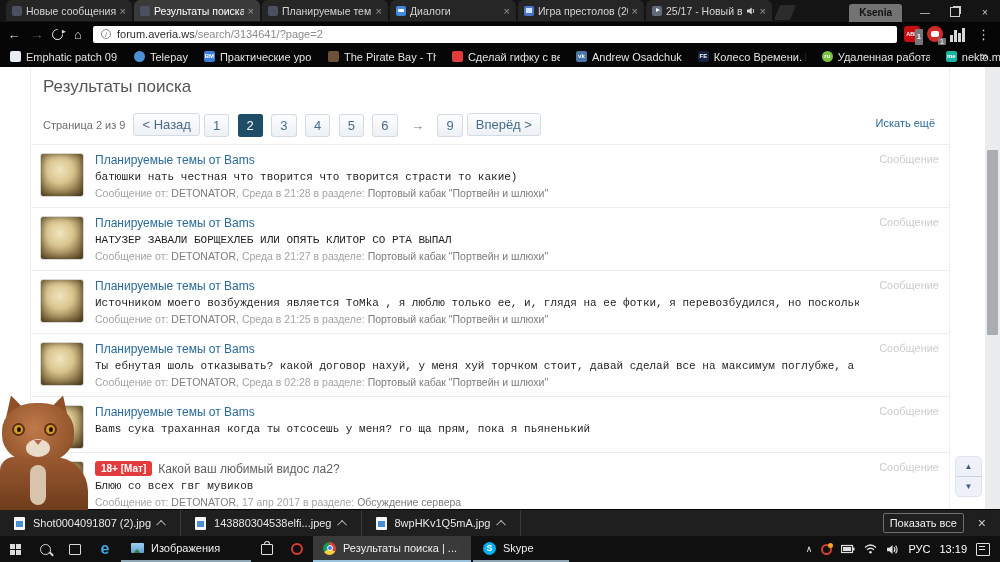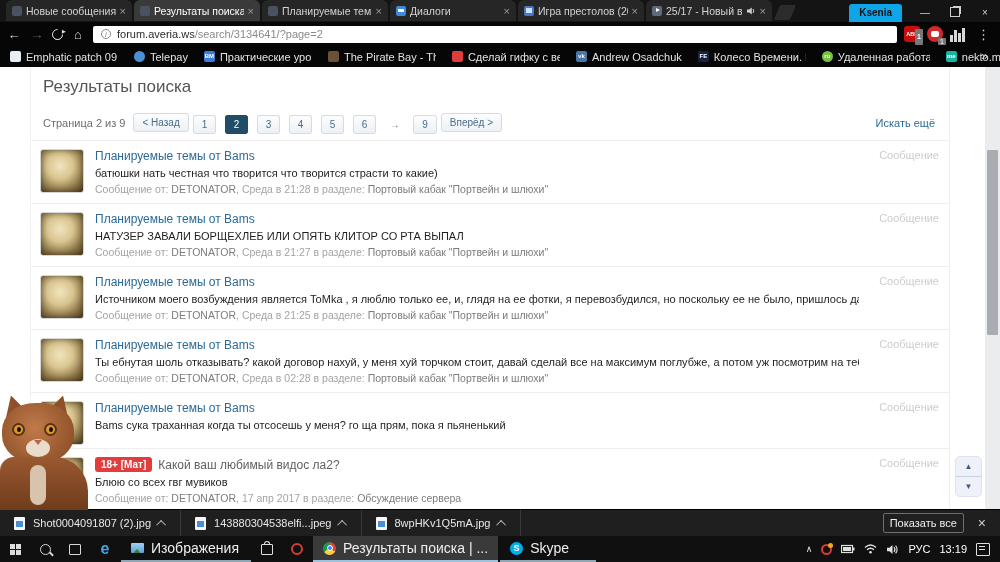--- a/index.html
+++ b/index.html
@@ -18,21 +18,21 @@
   .favicon[data-icon="tv"]{background:#4a76c9;border-radius:2px;}
   .favicon[data-icon="tv"]::after{content:"";position:absolute;left:2px;top:2px;width:6px;height:5px;background:#cfe2ff;}
   .favicon[data-icon="play"]{background:#5f6b7a;border-radius:2px;}
   .favicon[data-icon="play"]::after{content:"";position:absolute;left:3.5px;top:2.5px;border-left:4px solid #fff;border-top:2.5px solid transparent;border-bottom:2.5px solid transparent;}
   .tab-title{flex:1;font-size:10.5px;color:#d4d4d4;white-space:nowrap;overflow:hidden;}
   .tab.active .tab-title{color:#fff;}
   .tab-close{font-size:11px;color:#9a9a9a;line-height:10px;flex:none;}
   .tab-audio{flex:none;width:10px;height:10px;}
   .newtab{width:16px;height:15px;background:#2c2c2c;margin:0 0 2px 3px;transform:skewX(-22deg);border-radius:2px;}
   .ts-spacer{flex:1;}
-  .profile-chip{background:#0ea5e9;color:#111;font-size:10px;font-weight:bold;padding:2px 10px;border-radius:3px 3px 0 0;margin-right:8px;height:14px;line-height:14px;}
+  .profile-chip{background:#737373;color:#111;font-size:10px;font-weight:bold;padding:2px 10px;border-radius:3px 3px 0 0;margin-right:8px;height:14px;line-height:14px;}
   .win-btn{width:30px;height:20px;color:#cfcfcf;font-size:10px;display:flex;align-items:center;justify-content:center;}
   .restore-box{width:8px;height:8px;border:1px solid #cfcfcf;box-shadow:2px -2px 0 -1px #cfcfcf;}
 
   
   .toolbar{position:absolute;top:22px;left:0;right:0;height:24px;background:#060606;display:flex;align-items:center;padding:0 6px;gap:7px;box-sizing:border-box;}
   .nav-ic{color:#dcdcdc;font-size:13px;line-height:13px;width:16px;text-align:center;}
   .nav-ic.disabled{color:#5d5d5d;}
   .reload-ic{width:9px;height:9px;border:1.5px solid #dcdcdc;border-radius:50%;border-top-color:transparent;position:relative;transform:rotate(45deg);}
   .reload-ic::after{content:"";position:absolute;top:-4px;left:5px;border-left:4px solid #dcdcdc;border-top:2px solid transparent;border-bottom:2px solid transparent;transform:rotate(-45deg);}
   .omnibox{flex:1;background:#fff;border-radius:2px;height:17px;display:flex;align-items:center;padding:0 8px;gap:6px;font-size:11px;}
@@ -68,32 +68,32 @@
   .bm-ic[data-icon="me"]::after{content:"me";}
   .bm-label{font-size:11px;color:#e2e2e2;white-space:nowrap;overflow:hidden;}
   .bm-overflow{margin-left:auto;color:#cfcfcf;font-size:12px;}
 
   
   .content{position:absolute;top:67px;left:0;right:0;bottom:52px;background:#fff;overflow:hidden;}
   .page-inner{margin:0 50px 0 30px;border-left:1px solid #eef0f2;border-right:1px solid #eef0f2;min-height:100%;box-sizing:border-box;padding:0 0 0 0;}
   .page-title{font-size:17px;color:#565656;font-weight:normal;margin:0;padding:10px 12px 8px;}
   .pag-row{display:flex;align-items:center;padding:2px 12px 8px;position:relative;margin-top:6px;}
   .pag-label{font-size:11px;color:#6d6d6d;margin-right:8px;}
-  .pag-btn{font-size:10px;color:#4a6b8a;background:linear-gradient(#fcfdfe,#edf1f5);border:1px solid #d3dbe3;border-radius:3px;padding:3px 8px;margin-right:4px;}
+  .pag-btn{font-size:13px;color:#4a6b8a;background:linear-gradient(#fcfdfe,#edf1f5);border:1px solid #d3dbe3;border-radius:3px;padding:3px 8px;margin-right:4px;}
   .pag-btn.active{background:#1f4d68;border-color:#1f4d68;color:#fff;}
   .pag-btn.gap{background:transparent;border-color:transparent;color:#7a7a7a;padding:3px 4px;}
   .search-more{position:absolute;right:14px;top:6px;font-size:11px;color:#2b6a99;}
   .results{border-top:1px solid #ededed;}
   .result{position:relative;min-height:56px;box-sizing:border-box;padding:8px 90px 8px 64px;border-bottom:1px solid #ededed;}
   .avatar{position:absolute;left:9px;top:8px;width:42px;height:42px;border:1px solid #d6d6d6;border-radius:3px;background:radial-gradient(circle at 45% 38%,#f1e5bf 0%,#d8c48e 38%,#8a7447 72%,#40331e 105%);box-shadow:inset 0 0 6px rgba(40,30,10,.55);}
   .r-line1{display:flex;align-items:center;gap:6px;}
   .r-title{font-size:12px;color:#2b6a99;text-decoration:none;white-space:nowrap;}
   .result.has-badge .r-title{color:#5f5f5f;}
   .badge{background:#e23c3c;color:#fff;font-size:10px;font-weight:bold;padding:2px 6px;border-radius:3px;flex:none;}
-  .r-snippet{font-size:11px;color:#1e1e1e;margin-top:4px;white-space:nowrap;overflow:hidden;}
+  .r-snippet{font-size:11px;color:#1e1e1e;margin-top:4px;white-space:nowrap;overflow:hidden;font-family:Liberation Mono, monospace;}
   .r-meta{font-size:10.5px;color:#a4a4a4;margin-top:4px;white-space:nowrap;}
   .r-meta .m-strong{color:#7c7c7c;text-decoration:none;}
   .msg-label{position:absolute;right:10px;top:8px;font-size:11px;color:#ccc;}
 
   
   .cat{position:absolute;left:0;top:326px;width:88px;height:117px;z-index:6;overflow:hidden;}
   .cat-ear-l,.cat-ear-r{position:absolute;top:2px;width:0;height:0;border-left:12px solid transparent;border-right:12px solid transparent;border-bottom:22px solid #8f4f28;}
   .cat-ear-l{left:2px;transform:rotate(-16deg);}
   .cat-ear-r{left:48px;transform:rotate(16deg);}
   .cat-head{position:absolute;left:2px;top:10px;width:72px;height:60px;background:radial-gradient(circle at 45% 42%,#c07a4a,#94562c 72%,#7c431f);border-radius:46%;}
@@ -127,21 +127,21 @@
   .taskbar{position:absolute;left:0;right:0;bottom:0;height:26px;background:#101010;display:flex;align-items:stretch;}
   .tb-ic{width:30px;display:flex;align-items:center;justify-content:center;flex:none;}
   .start-grid{display:grid;grid-template-columns:5px 5px;grid-template-rows:5px 5px;gap:1px;}
   .start-grid i{background:#dcdcdc;}
   .search-ic{width:9px;height:9px;border:1.5px solid #d8d8d8;border-radius:50%;position:relative;}
   .search-ic::after{content:"";position:absolute;left:8px;top:8px;width:5px;height:1.5px;background:#d8d8d8;transform:rotate(45deg);}
   .taskview-ic{width:10px;height:9px;border:1.5px solid #d8d8d8;border-radius:1px;}
   .edge-ic{color:#3fa9e0;font-size:16px;font-weight:bold;line-height:16px;}
   .tb-btn{display:flex;align-items:center;gap:7px;padding:0 10px;border-bottom:2px solid #8fa6b5;margin:0 1px;box-sizing:border-box;}
   .tb-btn.active{background:#3a3a3a;border-bottom-color:#9cc3de;}
-  .tb-label{font-size:14px;color:#eee;white-space:nowrap;text-align:center;}
+  .tb-label{font-size:11px;color:#eee;white-space:nowrap;text-align:center;}
   .pic-ic{width:13px;height:10px;background:linear-gradient(#9fd0f0,#5e9fd4);border-radius:1px;position:relative;overflow:hidden;flex:none;}
   .pic-ic::after{content:"";position:absolute;left:1px;bottom:-2px;border-left:5px solid transparent;border-right:5px solid transparent;border-bottom:6px solid #3c7a3c;}
   .store-ic{width:10px;height:9px;border:1.5px solid #e0e0e0;border-radius:1px;position:relative;}
   .store-ic::after{content:"";position:absolute;left:2px;top:-4px;width:4px;height:3px;border:1.5px solid #e0e0e0;border-bottom:none;border-radius:3px 3px 0 0;}
   .rec-ic{width:12px;height:12px;border-radius:50%;border:2.5px solid #d23f31;box-sizing:border-box;position:relative;}
   .rec-ic.dot::after{content:"";position:absolute;right:-3px;top:-3px;width:5px;height:5px;background:#f5a623;border-radius:50%;}
   .chrome-ic{width:13px;height:13px;border-radius:50%;background:conic-gradient(#db4437 0 33%,#ffcd40 0 66%,#0f9d58 0 100%);position:relative;flex:none;}
   .chrome-ic::after{content:"";position:absolute;left:3.5px;top:3.5px;width:6px;height:6px;background:#4285f4;border:1.5px solid #fff;border-radius:50%;box-sizing:border-box;}
   .skype-ic{width:13px;height:13px;border-radius:50%;background:#00aff0;color:#fff;font-size:9px;font-weight:bold;text-align:center;line-height:13px;flex:none;}
   .tb-spacer{flex:1;}

